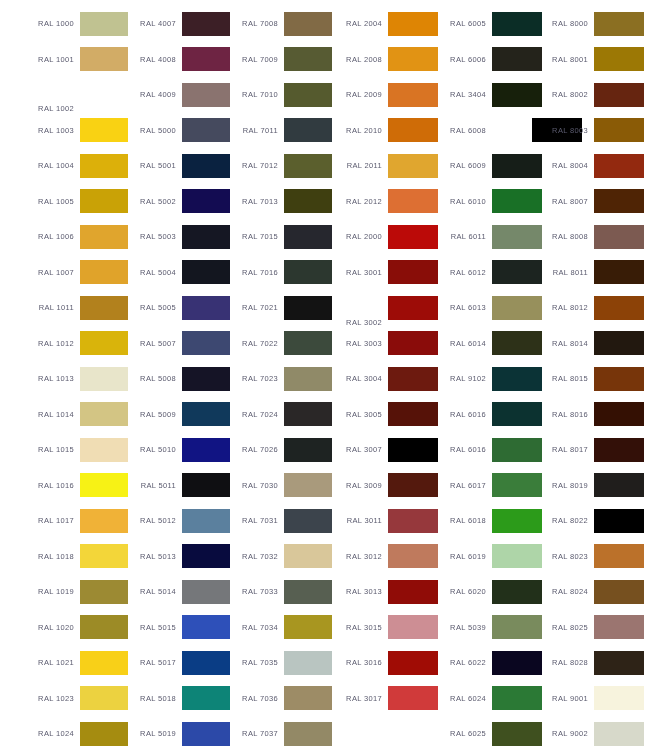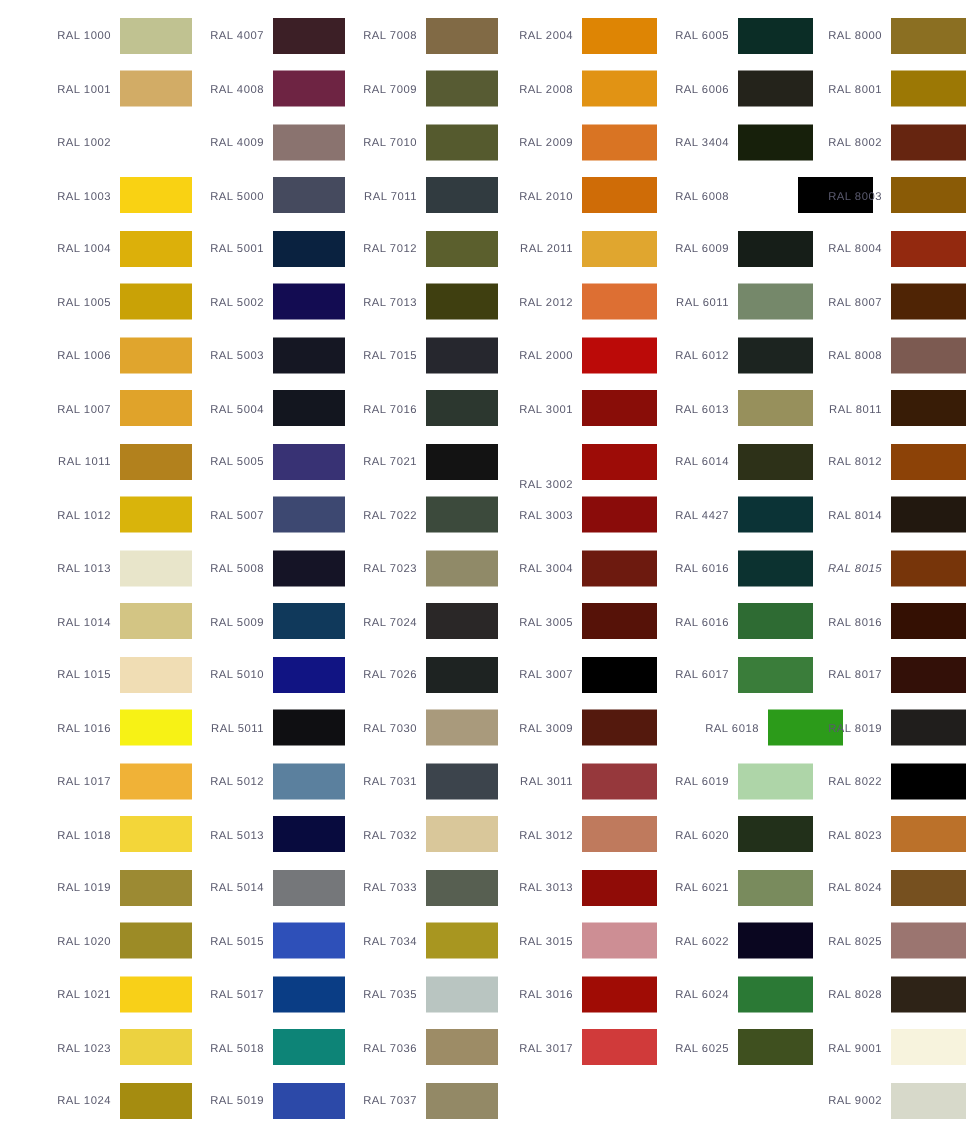--- a/index.html
+++ b/index.html
@@ -51,21 +51,21 @@
 <div id="chart-root" style="background: rgb(255, 255, 255);">
     <div class="ral-column" style="left: 22px; padding-top: 6px;">
       <div class="ral-row" style="height: 35.5px;">
         <div class="ral-label" style="width: 52px; color: rgb(90, 90, 110);">RAL 1000</div>
         <div class="ral-swatch" style="width: 48px; height: 24px; background: rgb(192, 194, 145);"></div>
       </div>
       <div class="ral-row" style="height: 35.5px;">
         <div class="ral-label" style="width: 52px; color: rgb(90, 90, 110);">RAL 1001</div>
         <div class="ral-swatch" style="width: 48px; height: 24px; background: rgb(210, 172, 102);"></div>
       </div>
-      <div class="ral-row" style="height: 35.5px;">
+      <div class="ral-row" style="height: 35.5px; align-items: flex-end;">
         <div class="ral-label" style="width: 52px; color: rgb(90, 90, 110);">RAL 1002</div>
         <div class="ral-swatch" style="width: 48px; height: 24px;"></div>
       </div>
       <div class="ral-row" style="height: 35.5px;">
         <div class="ral-label" style="width: 52px; color: rgb(90, 90, 110);">RAL 1003</div>
         <div class="ral-swatch" style="width: 48px; height: 24px; background: rgb(249, 210, 19);"></div>
       </div>
       <div class="ral-row" style="height: 35.5px;">
         <div class="ral-label" style="width: 52px; color: rgb(90, 90, 110);">RAL 1004</div>
         <div class="ral-swatch" style="width: 48px; height: 24px; background: rgb(220, 176, 10);"></div>
@@ -404,65 +404,69 @@
       </div>
       <div class="ral-row" style="height: 35.5px; gap: 40px;">
         <div class="ral-label" style="width: 48px; color: rgb(90, 90, 110);">RAL 6008</div>
         <div class="ral-swatch" style="width: 50px; height: 24px; background: rgb(0, 0, 0);"></div>
       </div>
       <div class="ral-row" style="height: 35.5px;">
         <div class="ral-label" style="width: 48px; color: rgb(90, 90, 110);">RAL 6009</div>
         <div class="ral-swatch" style="width: 50px; height: 24px; background: rgb(22, 30, 24);"></div>
       </div>
       <div class="ral-row" style="height: 35.5px;">
+        <div class="ral-label" style="width: 48px; color: rgb(90, 90, 110);">RAL 6010</div>
+        <div class="ral-swatch" style="width: 50px; height: 24px; background: rgb(25, 112, 38);"></div>
+      </div>
+      <div class="ral-row" style="height: 35.5px;">
         <div class="ral-label" style="width: 48px; color: rgb(90, 90, 110);">RAL 6011</div>
         <div class="ral-swatch" style="width: 50px; height: 24px; background: rgb(117, 136, 106);"></div>
       </div>
       <div class="ral-row" style="height: 35.5px;">
         <div class="ral-label" style="width: 48px; color: rgb(90, 90, 110);">RAL 6012</div>
         <div class="ral-swatch" style="width: 50px; height: 24px; background: rgb(28, 36, 32);"></div>
       </div>
       <div class="ral-row" style="height: 35.5px;">
         <div class="ral-label" style="width: 48px; color: rgb(90, 90, 110);">RAL 6013</div>
         <div class="ral-swatch" style="width: 50px; height: 24px; background: rgb(151, 144, 92);"></div>
       </div>
       <div class="ral-row" style="height: 35.5px;">
         <div class="ral-label" style="width: 48px; color: rgb(90, 90, 110);">RAL 6014</div>
         <div class="ral-swatch" style="width: 50px; height: 24px; background: rgb(45, 49, 24);"></div>
       </div>
       <div class="ral-row" style="height: 35.5px;">
-        <div class="ral-label" style="width: 48px; color: rgb(90, 90, 110);">RAL 4427</div>
+        <div class="ral-label" style="width: 48px; color: rgb(90, 90, 110);">RAL 9102</div>
         <div class="ral-swatch" style="width: 50px; height: 24px; background: rgb(11, 51, 54);"></div>
       </div>
       <div class="ral-row" style="height: 35.5px;">
         <div class="ral-label" style="width: 48px; color: rgb(90, 90, 110);">RAL 6016</div>
         <div class="ral-swatch" style="width: 50px; height: 24px; background: rgb(12, 50, 48);"></div>
       </div>
       <div class="ral-row" style="height: 35.5px;">
         <div class="ral-label" style="width: 48px; color: rgb(90, 90, 110);">RAL 6016</div>
         <div class="ral-swatch" style="width: 50px; height: 24px; background: rgb(46, 107, 51);"></div>
       </div>
       <div class="ral-row" style="height: 35.5px;">
         <div class="ral-label" style="width: 48px; color: rgb(90, 90, 110);">RAL 6017</div>
         <div class="ral-swatch" style="width: 50px; height: 24px; background: rgb(58, 125, 58);"></div>
       </div>
-      <div class="ral-row" style="height: 35.5px; padding-left: 20px;">
+      <div class="ral-row" style="height: 35.5px;">
         <div class="ral-label" style="width: 48px; color: rgb(90, 90, 110);">RAL 6018</div>
         <div class="ral-swatch" style="width: 50px; height: 24px; background: rgb(44, 155, 26);"></div>
       </div>
       <div class="ral-row" style="height: 35.5px;">
         <div class="ral-label" style="width: 48px; color: rgb(90, 90, 110);">RAL 6019</div>
         <div class="ral-swatch" style="width: 50px; height: 24px; background: rgb(174, 213, 168);"></div>
       </div>
       <div class="ral-row" style="height: 35.5px;">
         <div class="ral-label" style="width: 48px; color: rgb(90, 90, 110);">RAL 6020</div>
         <div class="ral-swatch" style="width: 50px; height: 24px; background: rgb(34, 48, 26);"></div>
       </div>
       <div class="ral-row" style="height: 35.5px;">
-        <div class="ral-label" style="width: 48px; color: rgb(90, 90, 110);">RAL 6021</div>
+        <div class="ral-label" style="width: 48px; color: rgb(90, 90, 110);">RAL 5039</div>
         <div class="ral-swatch" style="width: 50px; height: 24px; background: rgb(121, 139, 93);"></div>
       </div>
       <div class="ral-row" style="height: 35.5px;">
         <div class="ral-label" style="width: 48px; color: rgb(90, 90, 110);">RAL 6022</div>
         <div class="ral-swatch" style="width: 50px; height: 24px; background: rgb(10, 6, 32);"></div>
       </div>
       <div class="ral-row" style="height: 35.5px;">
         <div class="ral-label" style="width: 48px; color: rgb(90, 90, 110);">RAL 6024</div>
         <div class="ral-swatch" style="width: 50px; height: 24px; background: rgb(43, 121, 53);"></div>
       </div>
@@ -506,21 +510,21 @@
       </div>
       <div class="ral-row" style="height: 35.5px;">
         <div class="ral-label" style="width: 48px; color: rgb(90, 90, 110);">RAL 8012</div>
         <div class="ral-swatch" style="width: 50px; height: 24px; background: rgb(140, 66, 7);"></div>
       </div>
       <div class="ral-row" style="height: 35.5px;">
         <div class="ral-label" style="width: 48px; color: rgb(90, 90, 110);">RAL 8014</div>
         <div class="ral-swatch" style="width: 50px; height: 24px; background: rgb(34, 24, 15);"></div>
       </div>
       <div class="ral-row" style="height: 35.5px;">
-        <div class="ral-label" style="width: 48px; color: rgb(90, 90, 110); font-style: italic;">RAL 8015</div>
+        <div class="ral-label" style="width: 48px; color: rgb(90, 90, 110);">RAL 8015</div>
         <div class="ral-swatch" style="width: 50px; height: 24px; background: rgb(119, 53, 10);"></div>
       </div>
       <div class="ral-row" style="height: 35.5px;">
         <div class="ral-label" style="width: 48px; color: rgb(90, 90, 110);">RAL 8016</div>
         <div class="ral-swatch" style="width: 50px; height: 24px; background: rgb(52, 16, 3);"></div>
       </div>
       <div class="ral-row" style="height: 35.5px;">
         <div class="ral-label" style="width: 48px; color: rgb(90, 90, 110);">RAL 8017</div>
         <div class="ral-swatch" style="width: 50px; height: 24px; background: rgb(51, 16, 8);"></div>
       </div>

